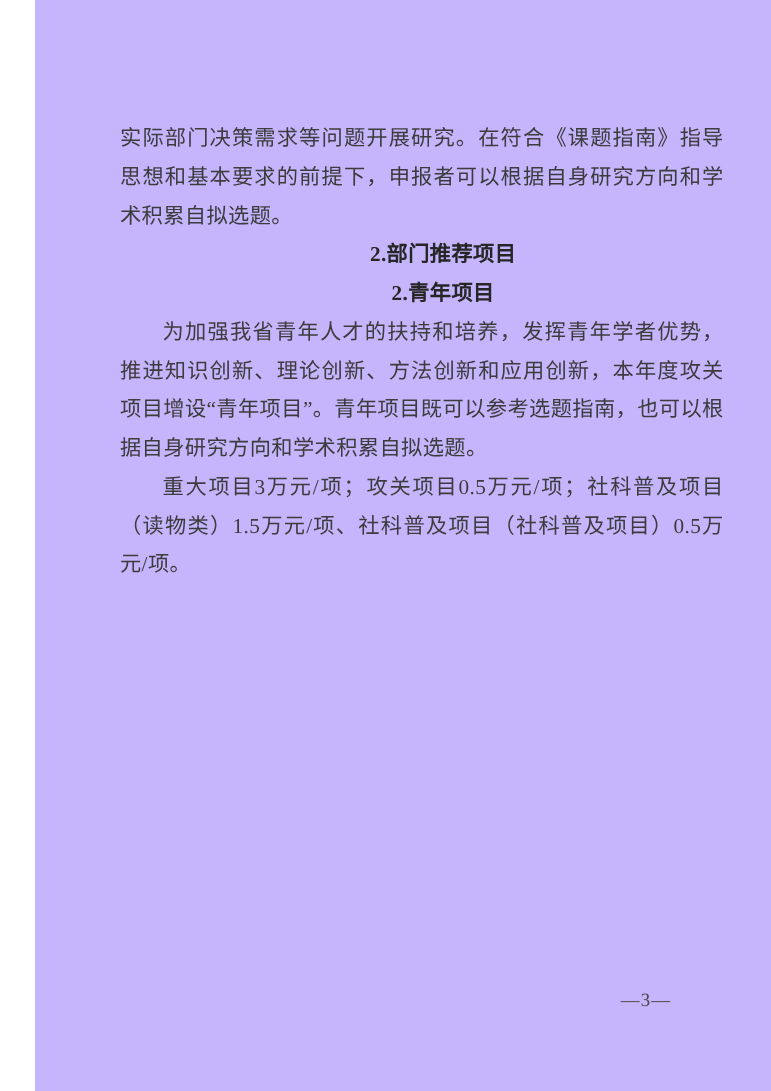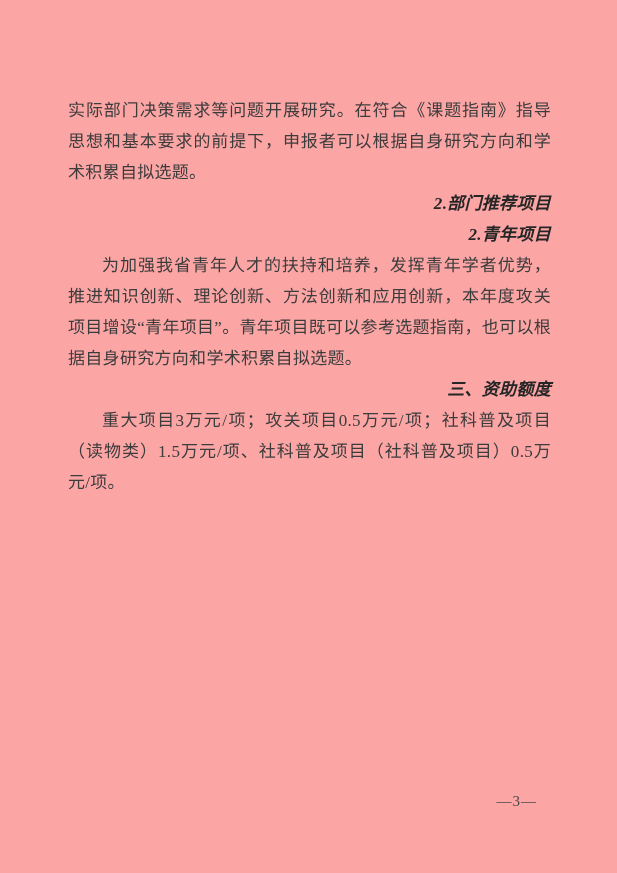--- a/index.html
+++ b/index.html
@@ -10,21 +10,22 @@
     width: 617px;
     height: 873px;
     background: #ffffff;
     position: relative;
     overflow: hidden;
     font-family: "Liberation Serif", "DejaVu Serif", serif;
   }
   .page {
     position: absolute;
     inset: 0;
-    background: #fca5a5;
+    background: #c4b5fd;
+    margin-left: 28px;
   }
   .text-block {
     position: absolute;
     left: 68px;
     top: 95px;
     width: 483px;
     font-size: 17px;
     line-height: 31px;
     color: #3c3c3c;
     text-align: justify;
@@ -39,22 +40,21 @@
     text-indent: 2em;
     font-weight: normal;
   }
   .para.no-indent {
     text-indent: 0;
   }
   .heading {
     text-indent: 2em;
     font-weight: bold;
     color: #262626;
-    text-align: right;
-    font-style: italic;
+    text-align: center;
   }
   .footer-page-number {
     position: absolute;
     top: 793px;
     right: 80px;
     font-size: 15px;
     color: #474747;
     letter-spacing: 1px;
     white-space: nowrap;
   }
@@ -62,19 +62,18 @@
 </head>
 <body>
 
 <div class="page">
 
   <div class="text-block">
     <p class="para no-indent">实际部门决策需求等问题开展研究。在符合《课题指南》指导思想和基本要求的前提下，申报者可以根据自身研究方向和学术积累自拟选题。</p>
     <p class="heading">2.部门推荐项目</p>
     <p class="heading">2.青年项目</p>
     <p class="para">为加强我省青年人才的扶持和培养，发挥青年学者优势，推进知识创新、理论创新、方法创新和应用创新，本年度攻关项目增设“青年项目”。青年项目既可以参考选题指南，也可以根据自身研究方向和学术积累自拟选题。</p>
-    <p class="heading">三、资助额度</p>
     <p class="para">重大项目3万元/项；攻关项目0.5万元/项；社科普及项目（读物类）1.5万元/项、社科普及项目（社科普及项目）0.5万元/项。</p>
   </div>
 
   <div class="footer-page-number">—3—</div>
 
 </div>
 
 </body></html>

